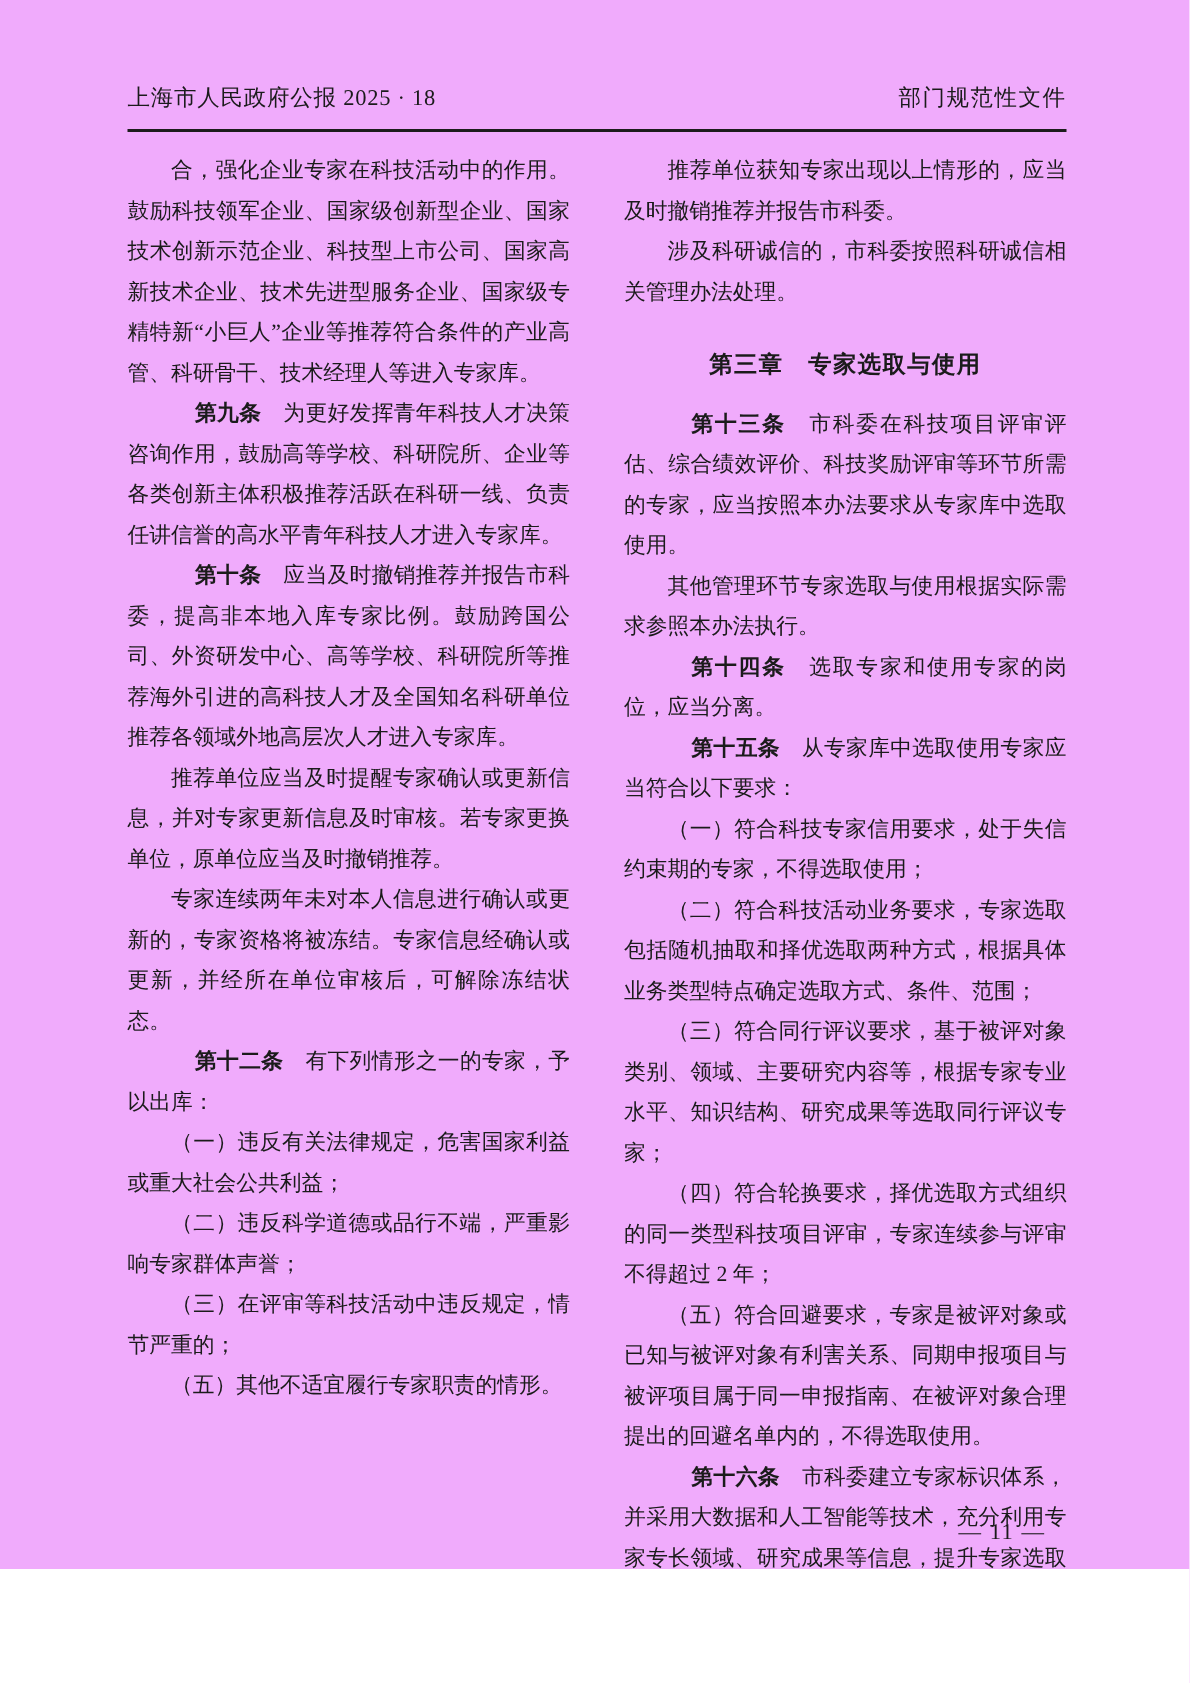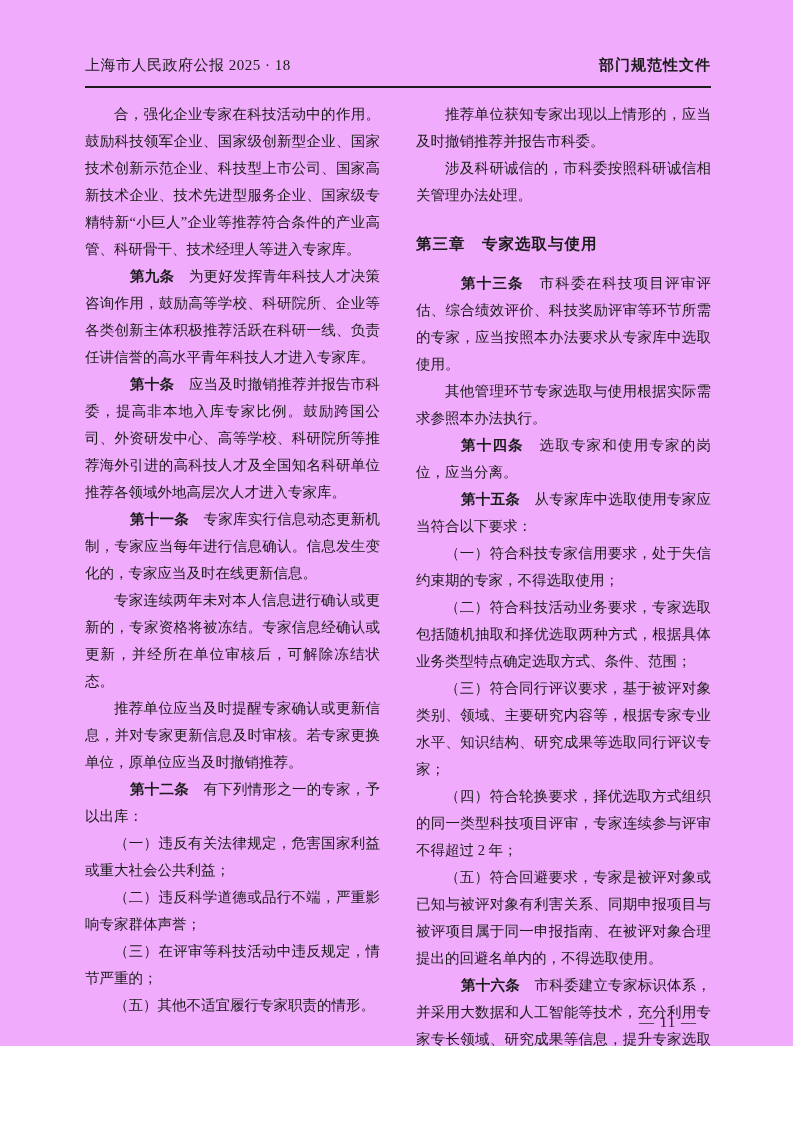--- a/index.html
+++ b/index.html
@@ -19,21 +19,21 @@
     overflow: hidden;
   }
   .header {
     display: flex;
     justify-content: space-between;
     align-items: baseline;
     font-size: 15px;
     padding-bottom: 11px;
   }
   .header .h-left { letter-spacing: 0.5px; }
-  .header .h-right { font-weight: bold; letter-spacing: 1px; text-align: right; }
+  .header .h-right { font-weight: normal; letter-spacing: 1px; text-align: right; }
   .rule {
     border-top: 2px solid #1c1c1c;
     margin-bottom: 13px;
   }
   .content {
     display: flex;
     gap: 36px;
   }
   .col {
     width: 303px;
@@ -43,20 +43,21 @@
     text-justify: inter-character;
   }
   .col p {
     text-indent: 2em;
   }
   .lead { font-weight: bold; margin-left: 16px; }
   .lead:empty { display: none; }
   .chapter {
     font-size: 15.5px;
     font-weight: bold;
+    text-align: center;
     text-indent: 0;
     margin: 21px 0 13px 0;
     letter-spacing: 1px;
   }
   .footer {
     position: absolute;
     top: 1014px;
     right: 96px;
     font-size: 15px;
     letter-spacing: 1px;
@@ -72,23 +73,22 @@
     <span class="h-right">部门规范性文件</span>
   </div>
   <div class="rule"></div>
 
   <div class="content">
 
     <div class="col">
       <p><span>合，强化企业专家在科技活动中的作用。鼓励科技领军企业、国家级创新型企业、国家技术创新示范企业、科技型上市公司、国家高新技术企业、技术先进型服务企业、国家级专精特新“小巨人”企业等推荐符合条件的产业高管、科研骨干、技术经理人等进入专家库。</span></p>
       <p><span class="lead">第九条　</span><span>为更好发挥青年科技人才决策咨询作用，鼓励高等学校、科研院所、企业等各类创新主体积极推荐活跃在科研一线、负责任讲信誉的高水平青年科技人才进入专家库。</span></p>
       <p><span class="lead">第十条　</span><span>应当及时撤销推荐并报告市科委，提高非本地入库专家比例。鼓励跨国公司、外资研发中心、高等学校、科研院所等推荐海外引进的高科技人才及全国知名科研单位推荐各领域外地高层次人才进入专家库。</span></p>
-      <p><span class="lead">第十一条　</span><span>专家库实行信息动态更新机制，专家应当每年进行信息确认。信息发生变化的，专家应当及时在线更新信息。</span></p>
+      <p><span>推荐单位应当及时提醒专家确认或更新信息，并对专家更新信息及时审核。若专家更换单位，原单位应当及时撤销推荐。</span></p>
       <p><span>专家连续两年未对本人信息进行确认或更新的，专家资格将被冻结。专家信息经确认或更新，并经所在单位审核后，可解除冻结状态。</span></p>
-      <p><span>推荐单位应当及时提醒专家确认或更新信息，并对专家更新信息及时审核。若专家更换单位，原单位应当及时撤销推荐。</span></p>
       <p><span class="lead">第十二条　</span><span>有下列情形之一的专家，予以出库：</span></p>
       <p><span>（一）违反有关法律规定，危害国家利益或重大社会公共利益；</span></p>
       <p><span>（二）违反科学道德或品行不端，严重影响专家群体声誉；</span></p>
       <p><span>（三）在评审等科技活动中违反规定，情节严重的；</span></p>
       <p><span>（五）其他不适宜履行专家职责的情形。</span></p>
     </div>
 
     <div class="col">
       <p><span>推荐单位获知专家出现以上情形的，应当及时撤销推荐并报告市科委。</span></p>
       <p><span>涉及科研诚信的，市科委按照科研诚信相关管理办法处理。</span></p>

